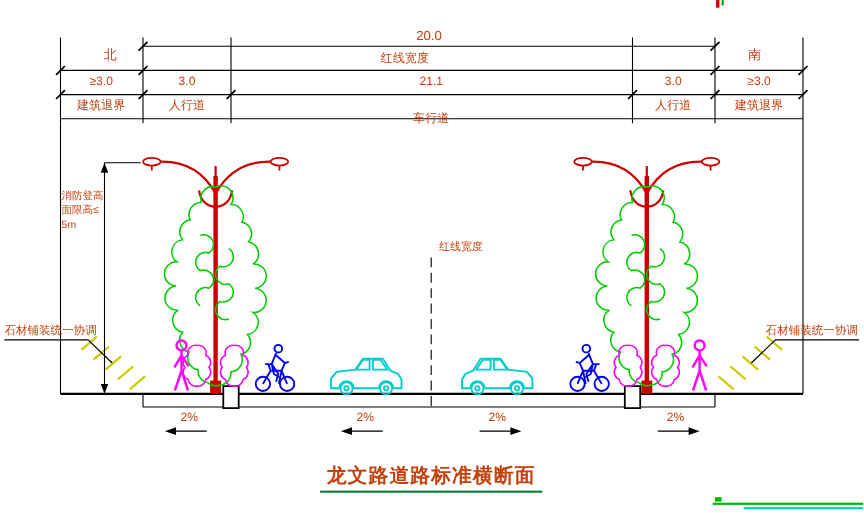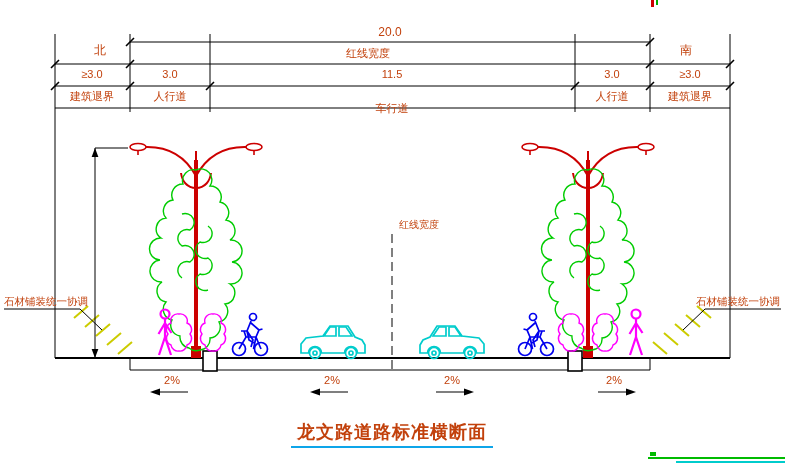--- a/index.html
+++ b/index.html
@@ -2,21 +2,21 @@
 <html><head>
 <meta charset="utf-8">
 <style>
   html,body{margin:0;padding:0;background:#fff;}
   .stage{position:relative;width:785px;height:466px;background:#ffffff;overflow:hidden;
          font-family:"Liberation Sans",sans-serif;color:#c2410c;padding-left:13px;}
   .stage svg{position:absolute;left:0;top:0;}
   .t{position:absolute;white-space:nowrap;line-height:1.15;}
   .ctr{transform:translateX(-50%);text-align:center;}
   .title{font-size:18px;font-weight:bold;letter-spacing:1px;
-         border-bottom:2px solid #0ea5e9;padding:0 6px 3px 6px;}
+         border-bottom:2px solid #15803d;padding:0 6px 3px 6px;}
   .frag{position:absolute;}
 </style>
 </head>
 <body>
 
 <div class="stage">
 
   <svg width="785" height="466" viewBox="0 0 785 466">
 
     <g stroke="#000" stroke-width="1" fill="none">
@@ -146,30 +146,35 @@
     </g>
   </svg>
 
   <div class="t ctr" style="left:390px;top:26px;font-size:12px">20.0</div>
   <div class="t ctr" style="left:368px;top:47px;font-size:11px">红线宽度</div>
   <div class="t ctr" style="left:100px;top:44px;font-size:12px">北</div>
   <div class="t ctr" style="left:686px;top:44px;font-size:12px">南</div>
 
   <div class="t ctr" style="left:92px;top:68px;font-size:11px">≥3.0</div>
   <div class="t ctr" style="left:170px;top:68px;font-size:11px">3.0</div>
-  <div class="t ctr" style="left:392px;top:68px;font-size:11px">11.5</div>
+  <div class="t ctr" style="left:392px;top:68px;font-size:11px">21.1</div>
   <div class="t ctr" style="left:612px;top:68px;font-size:11px">3.0</div>
   <div class="t ctr" style="left:690px;top:68px;font-size:11px">≥3.0</div>
 
   <div class="t ctr" style="left:92px;top:90px;font-size:11px">建筑退界</div>
   <div class="t ctr" style="left:170px;top:90px;font-size:11px">人行道</div>
   <div class="t ctr" style="left:392px;top:102px;font-size:11px">车行道</div>
   <div class="t ctr" style="left:612px;top:90px;font-size:11px">人行道</div>
   <div class="t ctr" style="left:690px;top:90px;font-size:11px">建筑退界</div>
 
+  <div class="t" style="left:56px;top:172px;font-size:9.5px;line-height:13px">
+    <div>消防登高</div>
+    <div>面限高≤</div>
+    <div>5m</div>
+  </div>
 
   <div class="t" style="left:399px;top:219px;font-size:10px">红线宽度</div>
 
   <div class="t" style="left:4px;top:295px;font-size:10.5px">石材铺装统一协调</div>
   <div class="t" style="left:696px;top:295px;font-size:10.5px">石材铺装统一协调</div>
 
   <div class="t ctr" style="left:172px;top:374px;font-size:11px">2%</div>
   <div class="t ctr" style="left:332px;top:374px;font-size:11px">2%</div>
   <div class="t ctr" style="left:452px;top:374px;font-size:11px">2%</div>
   <div class="t ctr" style="left:614px;top:374px;font-size:11px">2%</div>

